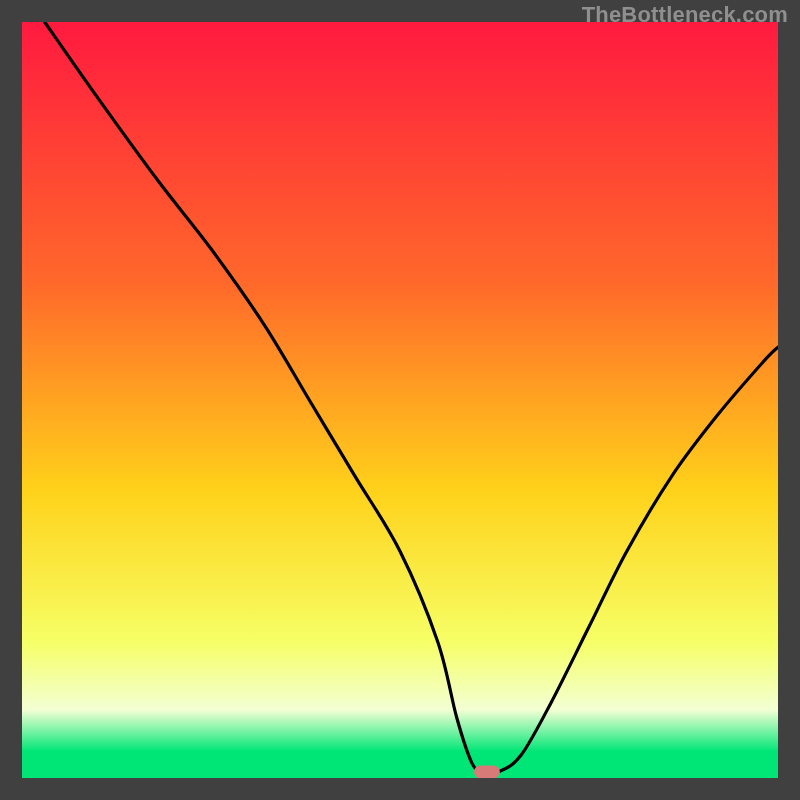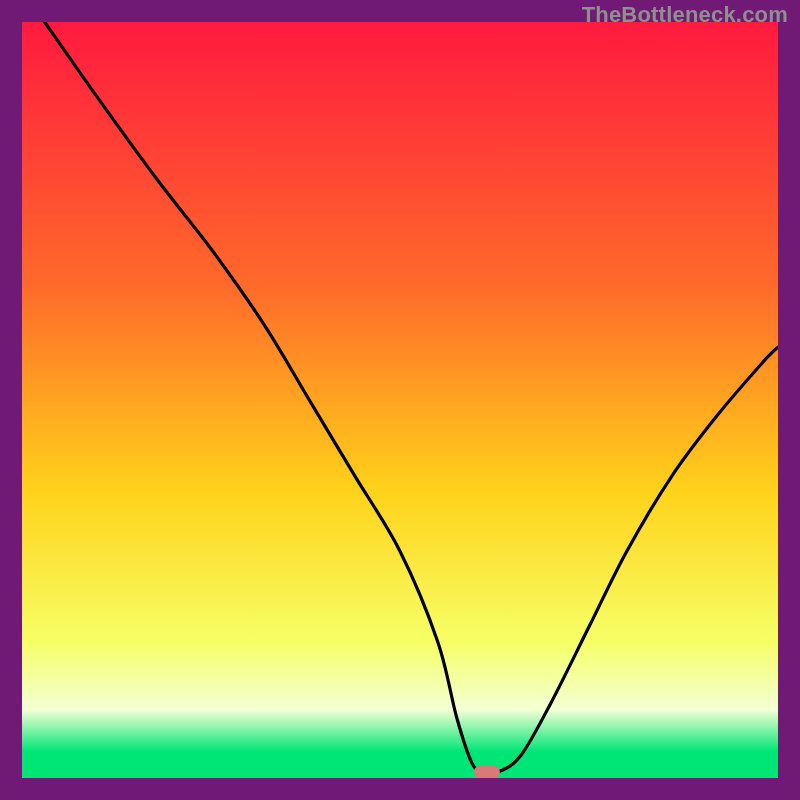--- a/index.html
+++ b/index.html
@@ -9,21 +9,21 @@
     height: 800px;
     background: #000;
     overflow: hidden;
   }
   .frame {
     position: absolute;
     left: 0;
     top: 0;
     width: 800px;
     height: 800px;
-    background: #701a75;
+    background: #404040;
   }
   .plot {
     position: absolute;
     left: 22px;
     top: 22px;
     width: 756px;
     height: 756px;
   }
   .watermark {
     position: absolute;

